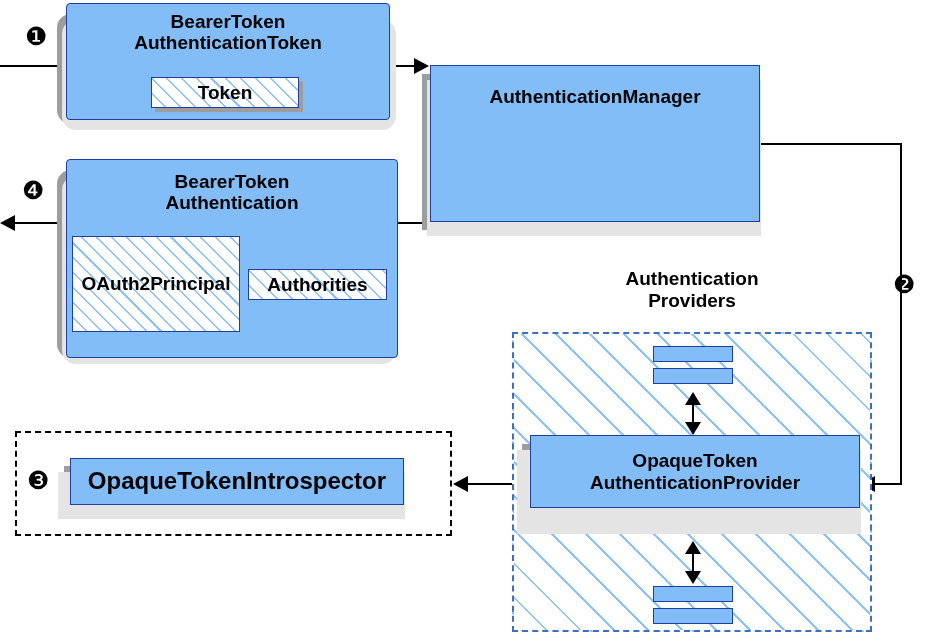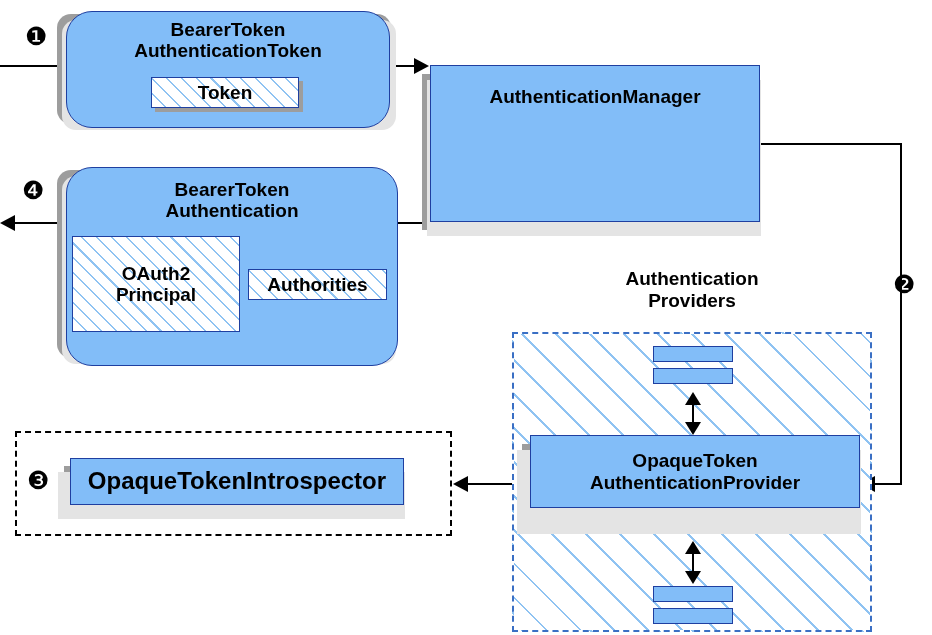--- a/index.html
+++ b/index.html
@@ -2,21 +2,21 @@
 <html><head>
 <meta charset="utf-8">
 <style>
   html,body{margin:0;padding:0;background:#ffffff;}
   body{font-family:"Liberation Sans",sans-serif;}
   #canvas{position:relative;width:932px;height:635px;background:#ffffff;overflow:hidden;}
 
   
   .node{position:absolute;box-sizing:border-box;background:#82bdf8;border:1.5px solid #1f3fa0;
         display:flex;flex-direction:column;align-items:center;color:#000;font-weight:bold;}
-  .node.rounded{border-radius:26px;margin-top:8px;}
+  .node.rounded{border-radius:4px;}
   .shadow{position:absolute;background:#9d9d9d;z-index:0;}
   .shadow2{position:absolute;background:#e4e4e4;z-index:0;}
 
   .title{width:100%;text-align:center;line-height:1.12;}
 
   
   .hatch{position:absolute;box-sizing:border-box;border:1.5px solid #1f3fa0;background-color:#ffffff;
          background-image:repeating-linear-gradient(45deg,
             rgba(130,189,248,0) 0px, rgba(130,189,248,0) 9px,
             #8fc3f2 9px, #8fc3f2 10.5px);
@@ -85,21 +85,21 @@
   <div class="node" style="left:430px;top:65px;width:330px;height:157px;z-index:2;font-size:19px;padding-top:20px;">
     <div class="title">AuthenticationManager</div>
   </div>
 
   <div class="shadow" style="left:57px;top:170px;width:334px;height:188px;border-radius:14px;"></div>
   <div class="shadow2" style="left:62px;top:176px;width:334px;height:188px;border-radius:14px;"></div>
   <div class="node rounded" style="left:66px;top:159px;width:332px;height:199px;z-index:2;font-size:19px;padding-top:11px;">
     <div class="title">BearerToken</div>
     <div class="title">Authentication</div>
   </div>
-  <div class="hatch" style="left:72px;top:236px;width:168px;height:96px;z-index:3;font-size:19px;flex-direction:column;">
+  <div class="hatch" style="left:72px;top:236px;width:168px;height:96px;z-index:3;font-size:19px;flex-direction:row;">
     <div>OAuth2</div>
     <div>Principal</div>
   </div>
   <div class="hatch" style="left:248px;top:269px;width:139px;height:31px;z-index:4;font-size:19px;">
       <span>Authorities</span>
     </div>
 
   <div class="grouplabel" style="left:592px;top:268px;width:200px;font-size:19px;">
     <div>Authentication</div>
     <div>Providers</div>

